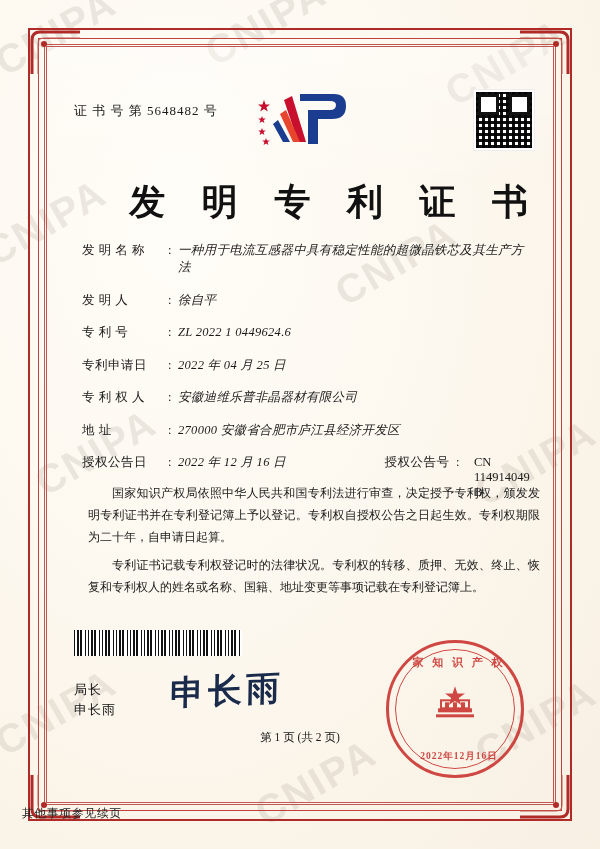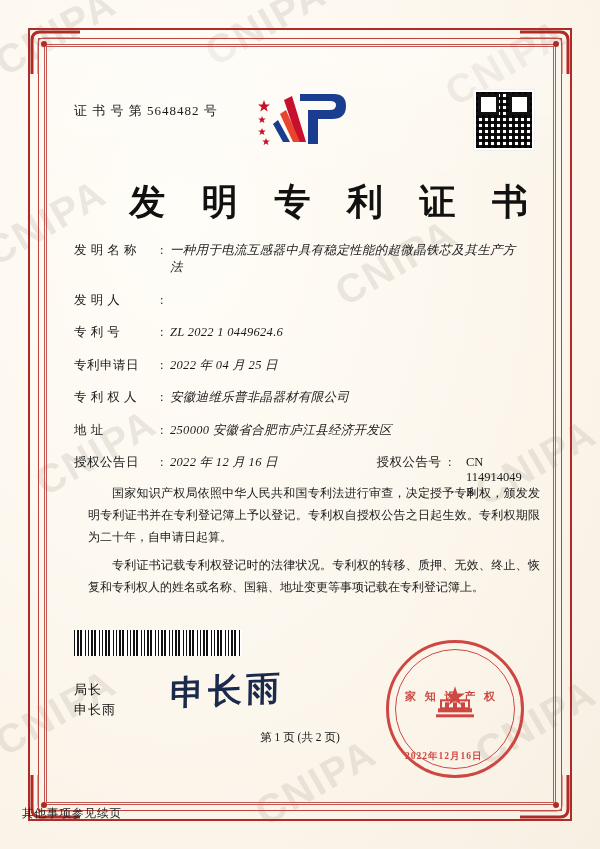--- a/index.html
+++ b/index.html
@@ -126,20 +126,21 @@
     position: absolute;
     left: 14px; top: 182px;
     width: 452px;
   }
   .field-row {
     display: flex;
     align-items: baseline;
     margin-bottom: 15.5px;
     font-size: 12.5px;
     color: #1a1a1a;
+    margin-left: 8px;
   }
   .field-label {
     width: 86px;
     flex: 0 0 86px;
     letter-spacing: 0.5px;
   }
   .field-colon { flex: 0 0 10px; }
   .field-value {
     flex: 1;
     letter-spacing: 0.3px;
@@ -212,25 +213,25 @@
     border: 1px solid #c9302c;
   }
   .seal-star {
     position: absolute;
     left: 50%; top: 50%;
     transform: translate(-50%, -58%);
     width: 46px; height: 46px;
   }
   .seal-top-text, .seal-bottom-text {
     position: absolute;
-    left: 16px; width: 132px;
+    left: 4px; width: 132px;
+    text-align: center;
     font-size: 11px;
     letter-spacing: 3px;
     font-weight: bold;
-    margin-top: 34px;
   }
   .seal-top-text { top: 12px; }
   .seal-bottom-text { bottom: 12px; font-size: 9.5px; letter-spacing: 1px; }
 
   .page-no {
     position: absolute;
     left: 0; top: 670px;
     width: 480px;
     text-align: center;
     font-size: 11.5px;
@@ -324,20 +325,21 @@
 
       <div class="field-row">
         <div class="field-label">发 明 名 称</div>
         <div class="field-colon">:</div>
         <div class="field-value">一种用于电流互感器中具有稳定性能的超微晶铁芯及其生产方法</div>
       </div>
 
       <div class="field-row">
         <div class="field-label">发 明 人</div>
         <div class="field-colon">:</div>
+        <div class="field-value">徐自平</div>
       </div>
 
       <div class="field-row">
         <div class="field-label">专 利 号</div>
         <div class="field-colon">:</div>
         <div class="field-value">ZL 2022 1 0449624.6</div>
       </div>
 
       <div class="field-row">
         <div class="field-label">专利申请日</div>
@@ -347,21 +349,21 @@
 
       <div class="field-row">
         <div class="field-label">专 利 权 人</div>
         <div class="field-colon">:</div>
         <div class="field-value">安徽迪维乐普非晶器材有限公司</div>
       </div>
 
       <div class="field-row">
         <div class="field-label">地 址</div>
         <div class="field-colon">:</div>
-        <div class="field-value">250000 安徽省合肥市庐江县经济开发区</div>
+        <div class="field-value">270000 安徽省合肥市庐江县经济开发区</div>
       </div>
 
       <div class="field-row dual">
         <div class="field-label">授权公告日</div>
         <div class="field-colon">:</div>
         <div class="field-value">2022 年 12 月 16 日</div>
         <div class="sub-label">授权公告号</div>
         <div class="field-colon">:</div>
         <div class="sub-value">CN 114914049 B</div>
       </div>

